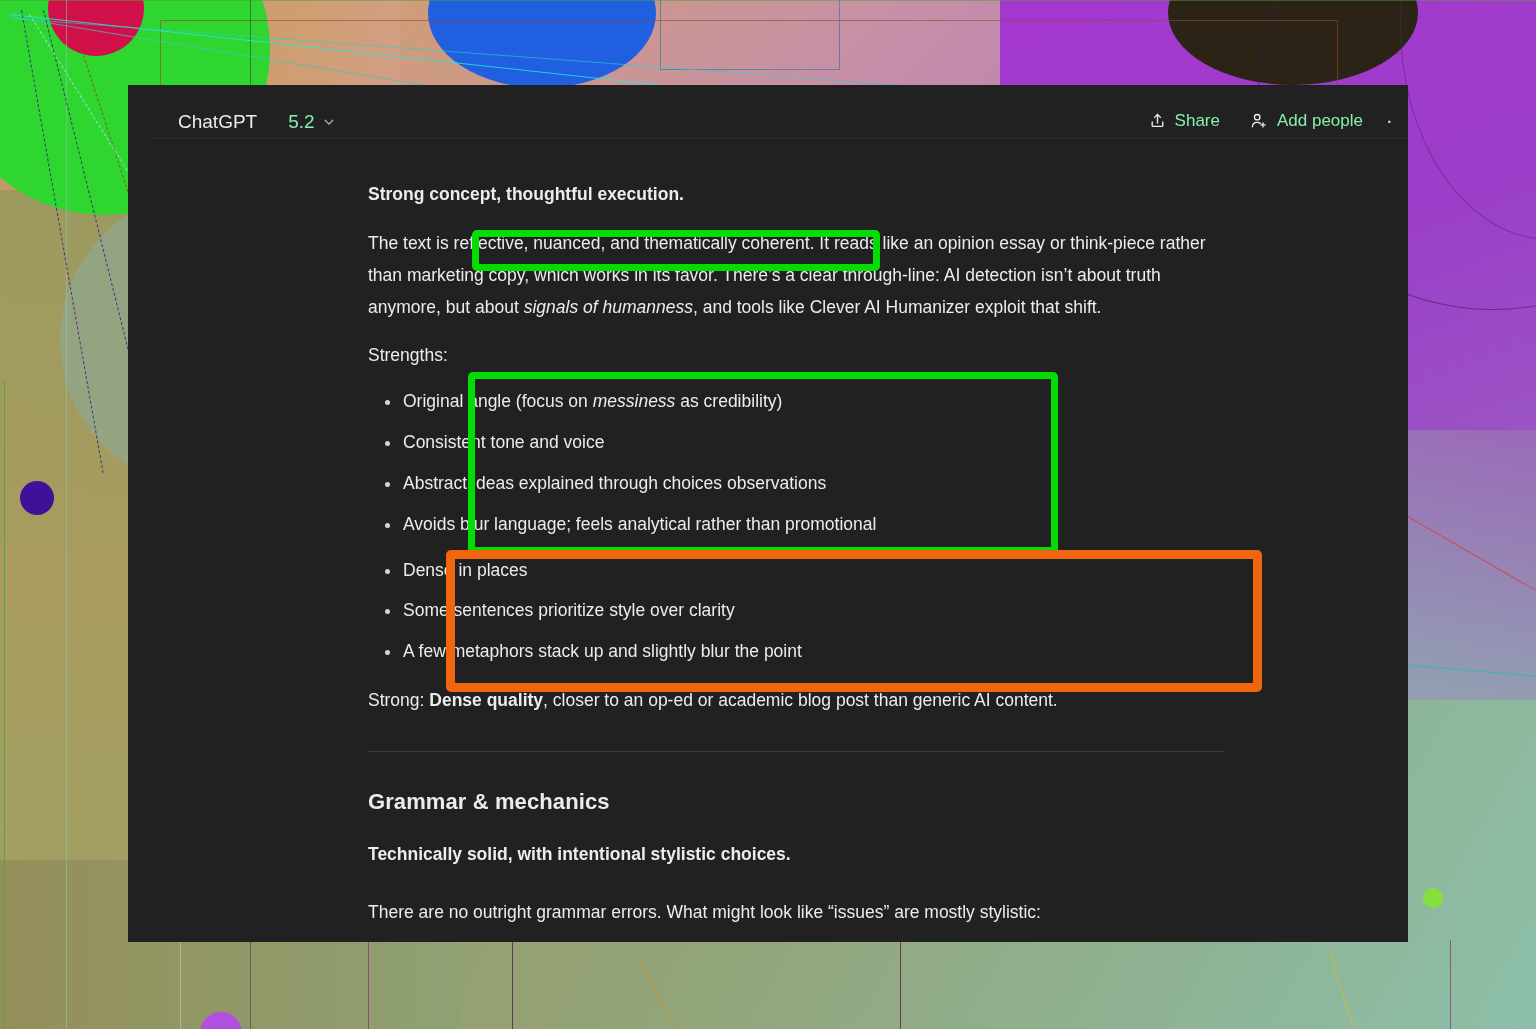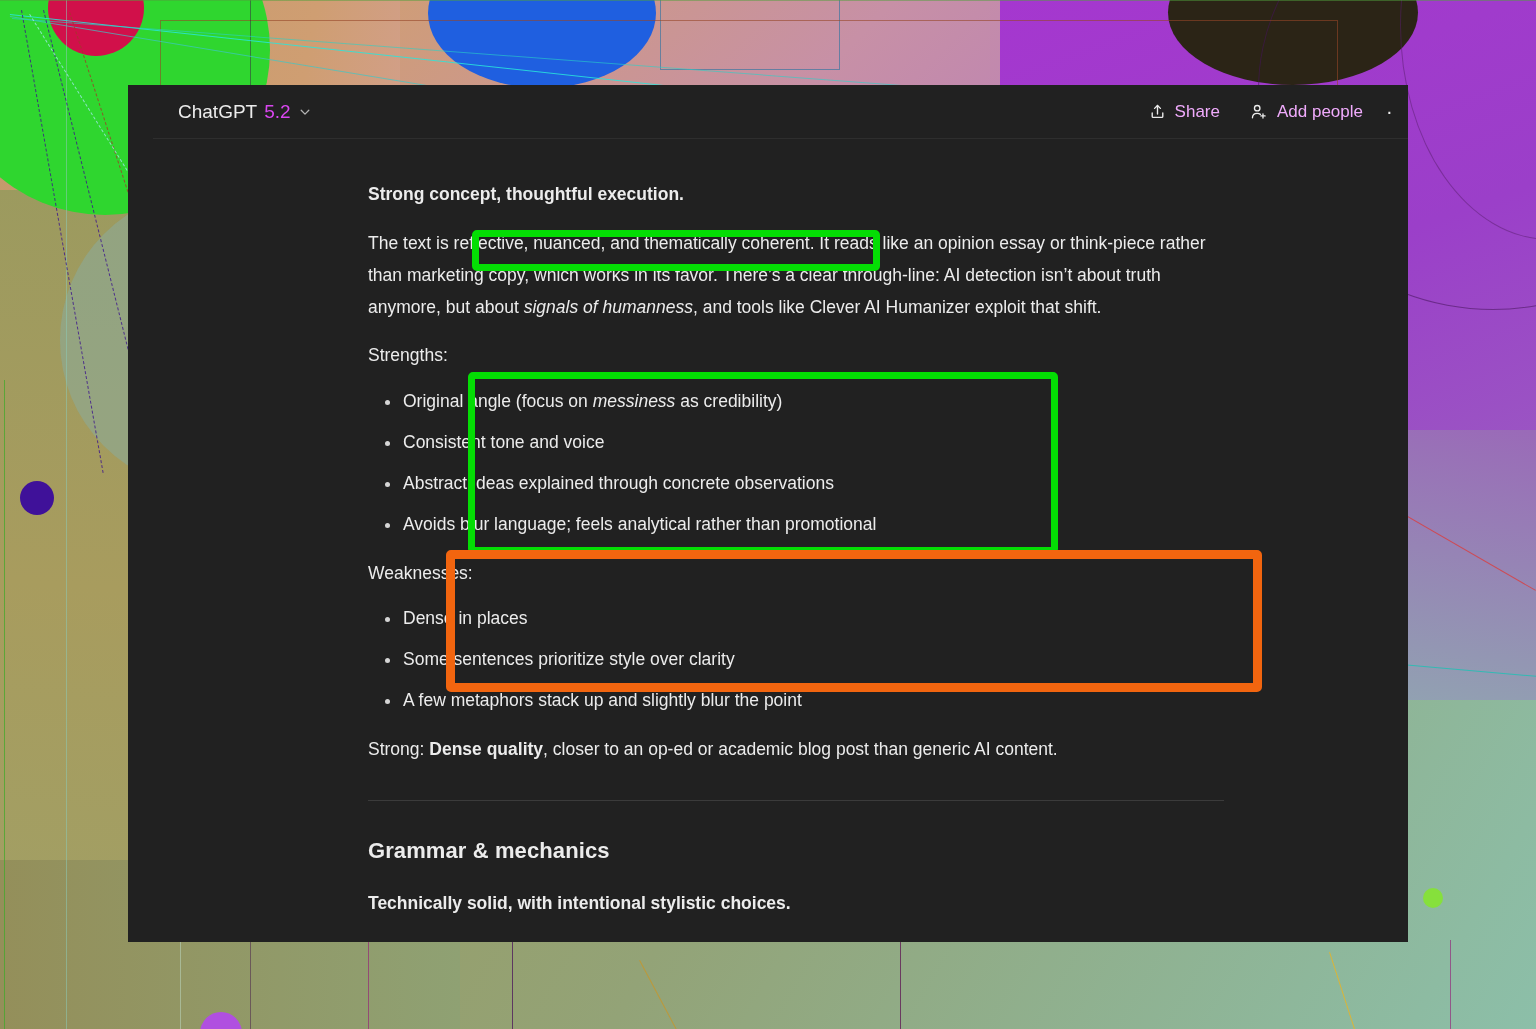--- a/index.html
+++ b/index.html
@@ -79,36 +79,36 @@
   .da-2{ left:44px; top:10px; width:450px; transform:rotate(76deg); }
   .da-3{ left:70px; top:12px; width:320px; border-top-color:rgba(160,60,40,.8); transform:rotate(72deg); }
   .da-4{ left:30px; top:14px; width:330px; border-top-color:rgba(150,230,220,.85); transform:rotate(58deg); }
 
   
   #window{
     position:absolute; left:128px; top:85px; width:1280px; height:857px;
     background:#212121; overflow:hidden;
   }
   #titlebar{
-    position:relative; height:53px; display:flex; align-items:center;
+    position:relative; height:53px; display:flex; align-items:flex-end;
     padding:0 14px 0 42px;
     gap:32px;
   }
   .model-btn{
     display:flex; align-items:center; gap:7px; font-size:19px;
     color:#ececec; padding:5px 8px; border-radius:8px; cursor:pointer;
   }
   .model-btn .mname{ font-weight:400; }
-  .model-btn .mver{ color:#d946ef; }
+  .model-btn .mver{ color:#86efac;margin-left:24px; }
   .chev{ width:12px; height:12px; margin-left:1px; }
   .chev svg{ display:block; }
 
   .tb-right{ margin-left:auto; display:flex; align-items:center; gap:8px; }
   .tb-item{
-    display:flex; align-items:center; gap:9px; font-size:17px; color:#f0abfc;
+    display:flex; align-items:center; gap:9px; font-size:17px; color:#86efac;
     padding:7px 11px; border-radius:9px; cursor:pointer; white-space:nowrap;
   }
   .tb-item svg{ display:block; }
   .tb-dots{ color:#ececec; font-size:20px; padding:6px 2px 6px 4px; cursor:pointer;
             overflow:hidden; width:12px; }
 
   .tb-divider{
     position:absolute; left:25px; right:0; top:53px; height:1px;
     background:#2e2e2e;
   }
@@ -247,25 +247,24 @@
 
       <p class="p-lead heading-sub">Strong concept, thoughtful execution.</p>
 
       <p class="pm"><span>The text is reflective, nuanced, and thematically coherent. It reads like an opinion essay or think-piece rather than marketing copy, which works in its favor. There’s a clear through-line: AI detection isn’t about truth anymore, but about </span><em>signals of humanness</em><span>, and tools like Clever AI Humanizer exploit that shift.</span></p>
 
       <p class="pm">Strengths:</p>
 
       <ul>
         <li><span>Original angle (focus on </span><em>messiness</em><span> as credibility)</span></li>
         <li>Consistent tone and voice</li>
-        <li>Abstract ideas explained through concrete observations</li>
+        <li>Abstract ideas explained through choices observations</li>
         <li>Avoids blur language; feels analytical rather than promotional</li>
       </ul>
 
-      <p class="pm">Weaknesses:</p>
 
       <ul>
         <li>Dense in places</li>
         <li>Some sentences prioritize style over clarity</li>
         <li>A few metaphors stack up and slightly blur the point</li>
       </ul>
 
       <p class="pm"><span>Strong: </span><b>Dense quality</b><span>, closer to an op-ed or academic blog post than generic AI content.</span></p>
 
       <hr class="rule">

